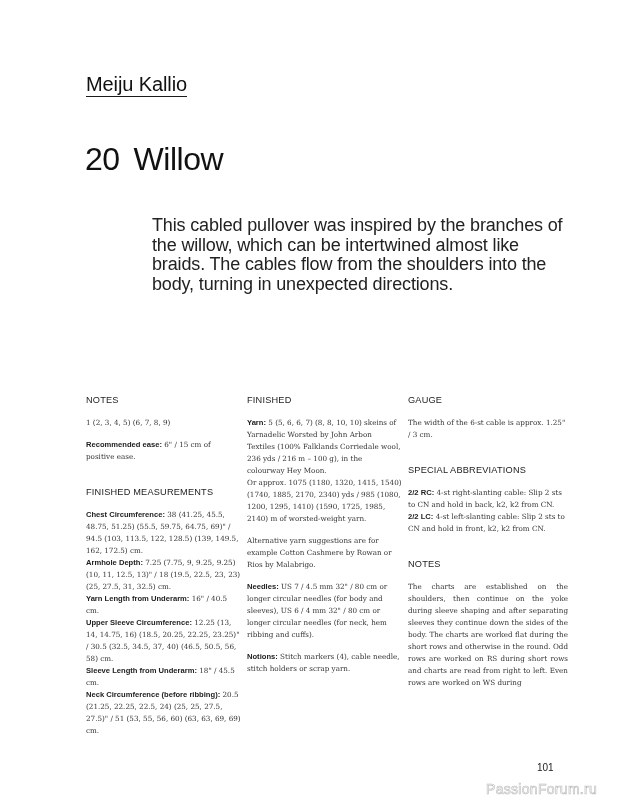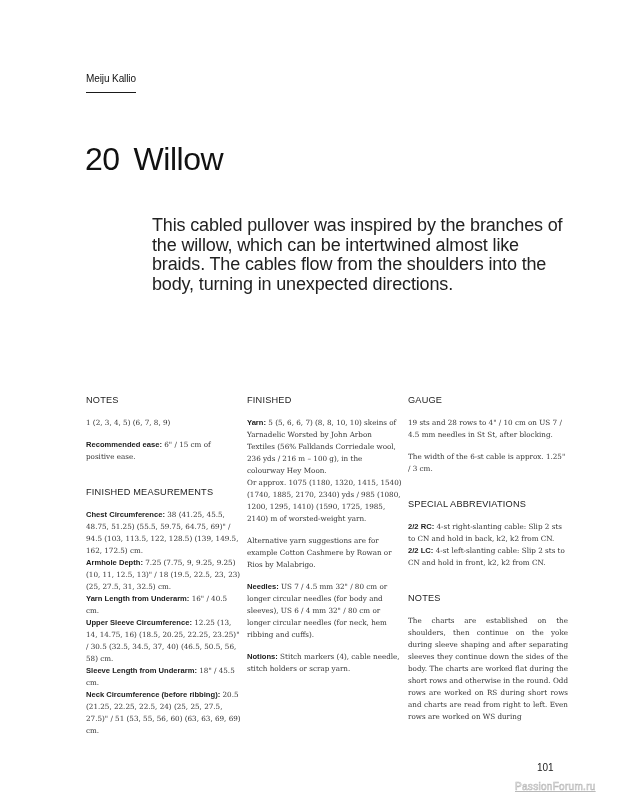--- a/index.html
+++ b/index.html
@@ -6,22 +6,22 @@
     body {
       width: 622px; height: 800px;
       background: #ffffff;
       position: relative;
       overflow: hidden;
       color: #1a1a1a;
       font-family: "Liberation Sans", sans-serif;
     }
     .author {
       position: absolute; left: 86px; top: 73px;
-      font-size: 10px; letter-spacing: -0.1px;
-      padding-bottom: 8px;
+      font-size: 20px; letter-spacing: -0.1px;
+      padding-bottom: 0;
       border-bottom: 1px solid #1a1a1a;
       color: #111;
     }
     .title {
       position: absolute; left: 85px; top: 143px;
       font-size: 32px; font-weight: 400; letter-spacing: -0.5px;
       margin: 0; line-height: 1; color: #111;
       white-space: nowrap;
     }
     .title .num { margin-right: 14px; }
@@ -49,25 +49,24 @@
       font-family: "Liberation Sans", sans-serif;
       font-weight: 700; font-size: 7.6px; color: #222;
     }
     .spacer-lg { height: 24px; }
     .notes-text { text-align: justify; }
     .page-number {
       position: absolute; left: 537px; top: 762px;
       font-size: 10px; color: #222;
     }
     .watermark {
-      position: absolute; left: 515px; top: 781px;
-      font-size: 10px; color: #ffffff;
+      position: absolute; left: 486px; top: 781px;
+      font-size: 14px; color: #ffffff;
       -webkit-text-stroke: 0.6px #b9b9b9;
       letter-spacing: 0.3px;
-      text-decoration: underline;
     }
   </style>
 </head>
 <body>
 
 <div class="author">Meiju Kallio</div>
 
 <h1 class="title"><span class="num">20</span><span>Willow</span></h1>
 
 <p class="intro">This cabled pullover was inspired by the branches of the willow, which can be intertwined almost like braids. The cables flow from the shoulders into the body, turning in unexpected directions.</p>
@@ -81,30 +80,29 @@
   <p class="p"><span class="lbl">Chest Circumference:</span> <span>38 (41.25, 45.5, 48.75, 51.25) (55.5, 59.75, 64.75, 69)" / 94.5 (103, 113.5, 122, 128.5) (139, 149.5, 162, 172.5) cm.</span></p>
   <p class="p"><span class="lbl">Armhole Depth:</span> <span>7.25 (7.75, 9, 9.25, 9.25) (10, 11, 12.5, 13)" / 18 (19.5, 22.5, 23, 23) (25, 27.5, 31, 32.5) cm.</span></p>
   <p class="p"><span class="lbl">Yarn Length from Underarm:</span> <span>16" / 40.5 cm.</span></p>
   <p class="p"><span class="lbl">Upper Sleeve Circumference:</span> <span>12.25 (13, 14, 14.75, 16) (18.5, 20.25, 22.25, 23.25)" / 30.5 (32.5, 34.5, 37, 40) (46.5, 50.5, 56, 58) cm.</span></p>
   <p class="p"><span class="lbl">Sleeve Length from Underarm:</span> <span>18" / 45.5 cm.</span></p>
   <p class="p"><span class="lbl">Neck Circumference (before ribbing):</span> <span>20.5 (21.25, 22.25, 22.5, 24) (25, 25, 27.5, 27.5)" / 51 (53, 55, 56, 60) (63, 63, 69, 69) cm.</span></p>
 </div>
 
 <div class="col c2">
   <div class="h">FINISHED</div>
-  <p class="p"><span class="lbl">Yarn:</span> <span>5 (5, 6, 6, 7) (8, 8, 10, 10) skeins of Yarnadelic Worsted by John Arbon Textiles (56% Falklands Corriedale wool, 236 yds / 216 m – 100 g), in the colourway Hey Moon.</span></p>
+  <p class="p"><span class="lbl">Yarn:</span> <span>5 (5, 6, 6, 7) (8, 8, 10, 10) skeins of Yarnadelic Worsted by John Arbon Textiles (100% Falklands Corriedale wool, 236 yds / 216 m – 100 g), in the colourway Hey Moon.</span></p>
   <p class="p">Or approx. 1075 (1180, 1320, 1415, 1540) (1740, 1885, 2170, 2340) yds / 985 (1080, 1200, 1295, 1410) (1590, 1725, 1985, 2140) m of worsted-weight yarn.</p>
   <p class="p gap">Alternative yarn suggestions are for example Cotton Cashmere by Rowan or Rios by Malabrigo.</p>
   <p class="p gap"><span class="lbl">Needles:</span> <span>US 7 / 4.5 mm 32" / 80 cm or longer circular needles (for body and sleeves), US 6 / 4 mm 32" / 80 cm or longer circular needles (for neck, hem ribbing and cuffs).</span></p>
   <p class="p gap"><span class="lbl">Notions:</span> <span>Stitch markers (4), cable needle, stitch holders or scrap yarn.</span></p>
 </div>
 
 <div class="col c3">
   <div class="h">GAUGE</div>
-  <p class="p">19 sts and 28 rows to 4" / 10 cm on US 7 / 4.5 mm needles in St St, after blocking.</p>
   <p class="p gap">The width of the 6-st cable is approx. 1.25" / 3 cm.</p>
   <div class="spacer-lg"></div>
   <div class="h">SPECIAL ABBREVIATIONS</div>
   <p class="p"><span class="lbl">2/2 RC:</span> <span>4-st right-slanting cable: Slip 2 sts to CN and hold in back, k2, k2 from CN.</span></p>
   <p class="p"><span class="lbl">2/2 LC:</span> <span>4-st left-slanting cable: Slip 2 sts to CN and hold in front, k2, k2 from CN.</span></p>
   <div class="spacer-lg"></div>
   <div class="h">NOTES</div>
   <p class="p notes-text">The charts are established on the shoulders, then continue on the yoke during sleeve shaping and after separating sleeves they continue down the sides of the body. The charts are worked flat during the short rows and otherwise in the round. Odd rows are worked on RS during short rows and charts are read from right to left. Even rows are worked on WS during</p>
 </div>
 

